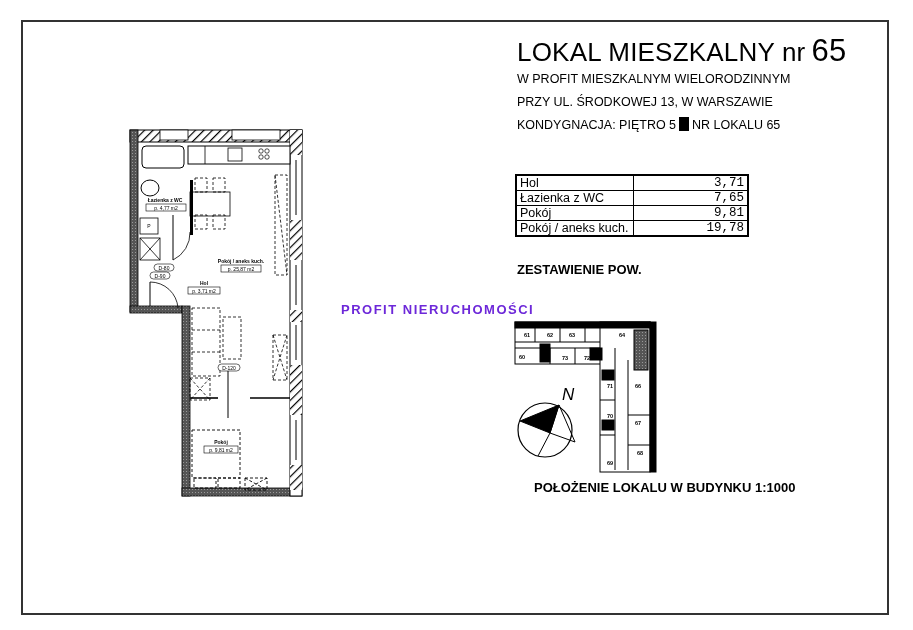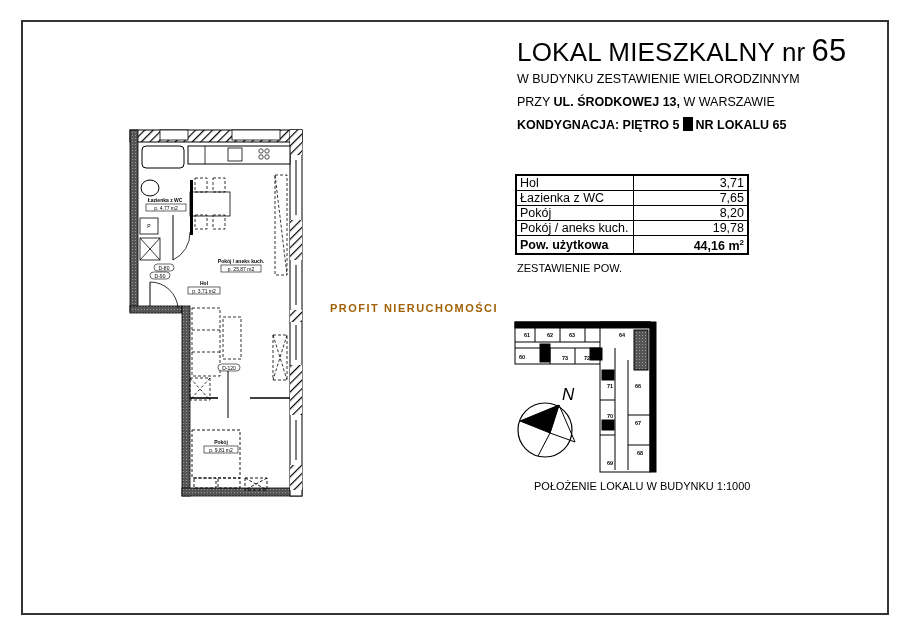--- a/index.html
+++ b/index.html
@@ -1,69 +1,65 @@
 <!DOCTYPE html>
 <html><head>
 <meta charset="utf-8">
 <style>
   html, body { margin:0; padding:0; background:#ffffff; }
   body { width:913px; height:630px; position:relative; overflow:hidden; font-family:"Liberation Sans", sans-serif; color:#000; }
   .frame { position:absolute; left:21px; top:20px; width:868px; height:595px; border:2px solid #333; box-sizing:border-box; }
   .title { position:absolute; left:517px; top:33px; font-weight:normal; font-size:26px; letter-spacing:0.2px; white-space:nowrap; }
   .title .num { font-size:31px; margin-left:6px; }
   .sub { position:absolute; left:517px; font-size:12.5px; white-space:nowrap; }
-  .sub b { font-weight:bold; }
+  .sub b { font-weight:normal; }
   .blk { display:inline-block; width:10px; height:14px; background:#000; vertical-align:-2px; margin:0 3px; }
   table.areas { position:absolute; left:515px; top:174px; border-collapse:collapse; font-size:12.5px; }
   table.areas td { border:1px solid #000; padding:0 3px; height:14px; line-height:14px; }
   table.areas td.name { width:110px; }
-  table.areas td.val { width:107px; text-align:right; }
+  table.areas td.val { width:107px; text-align:right;font-family:Liberation Mono, monospace; }
   table.areas tr.total td { font-weight:bold; }
   table.areas { border:2px solid #000; }
-  .caption { position:absolute; font-size:11px; white-space:nowrap; }
-  .watermark { position:absolute; left:330px; top:302px; font-weight:bold; font-size:11px; color:#a16207; letter-spacing:1.5px; white-space:nowrap; }
+  .caption { position:absolute; font-size:13px; white-space:nowrap;font-weight:bold; }
+  .watermark { position:absolute; left:341px; top:302px; font-weight:bold; font-size:13px; color:#6d28d9; letter-spacing:1.5px; white-space:nowrap; }
   svg { position:absolute; }
 </style>
 </head>
 <body>
 
 <div class="frame"></div>
 
 <div class="title">
   <span>LOKAL MIESZKALNY nr</span><span class="num">65</span>
 </div>
-<div class="sub" style="top:72px;">W BUDYNKU ZESTAWIENIE WIELORODZINNYM</div>
+<div class="sub" style="top:72px;">W PROFIT MIESZKALNYM WIELORODZINNYM</div>
 <div class="sub" style="top:95px;">
   <span>PRZY </span><b>UL. ŚRODKOWEJ 13,</b><span> W WARSZAWIE</span>
 </div>
-<div class="sub" style="top:117px; font-weight:bold;">
+<div class="sub" style="top:117px; font-weight:normal;">
   <span>KONDYGNACJA: PIĘTRO 5</span><span class="blk"></span><span>NR LOKALU 65</span>
 </div>
 
 <table class="areas">
   <tbody>
       <tr>
         <td class="name">Hol</td>
         <td class="val">3,71</td>
       </tr>
   <tr>
         <td class="name">Łazienka z WC</td>
         <td class="val">7,65</td>
       </tr>
   <tr>
         <td class="name">Pokój</td>
-        <td class="val">8,20</td>
+        <td class="val">9,81</td>
       </tr>
   <tr>
         <td class="name">Pokój / aneks kuch.</td>
         <td class="val">19,78</td>
-      </tr>
-  <tr class="total">
-        <td class="name">Pow. użytkowa</td>
-        <td class="val"><span>44,16 m</span><sup style="font-size:8px;">2</sup></td>
       </tr>
 </tbody>
   </table>
 <div class="caption" style="left:517px; top:262px;">ZESTAWIENIE POW.</div>
 
 <svg style="left:120px; top:120px;" width="200" height="385" viewBox="0 0 200 385">
   <defs>
     <pattern id="hatch" width="6" height="6" patternUnits="userSpaceOnUse" patternTransform="rotate(45)">
       <rect width="6" height="6" fill="#fff"></rect>
       <line x1="0" y1="0" x2="0" y2="6" stroke="#000" stroke-width="2.4"></line>

